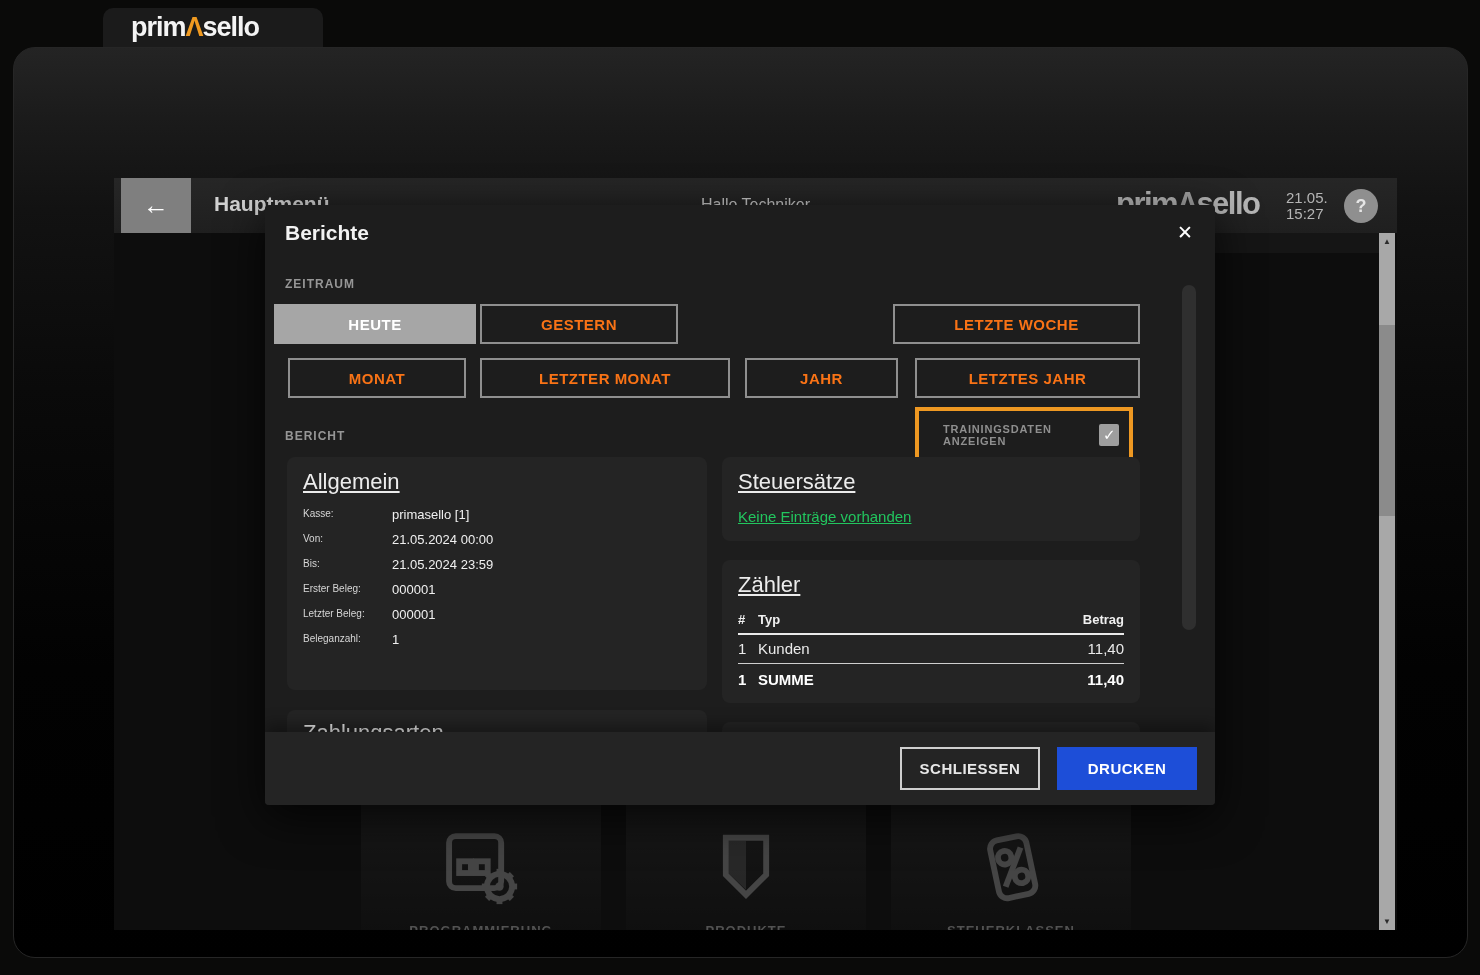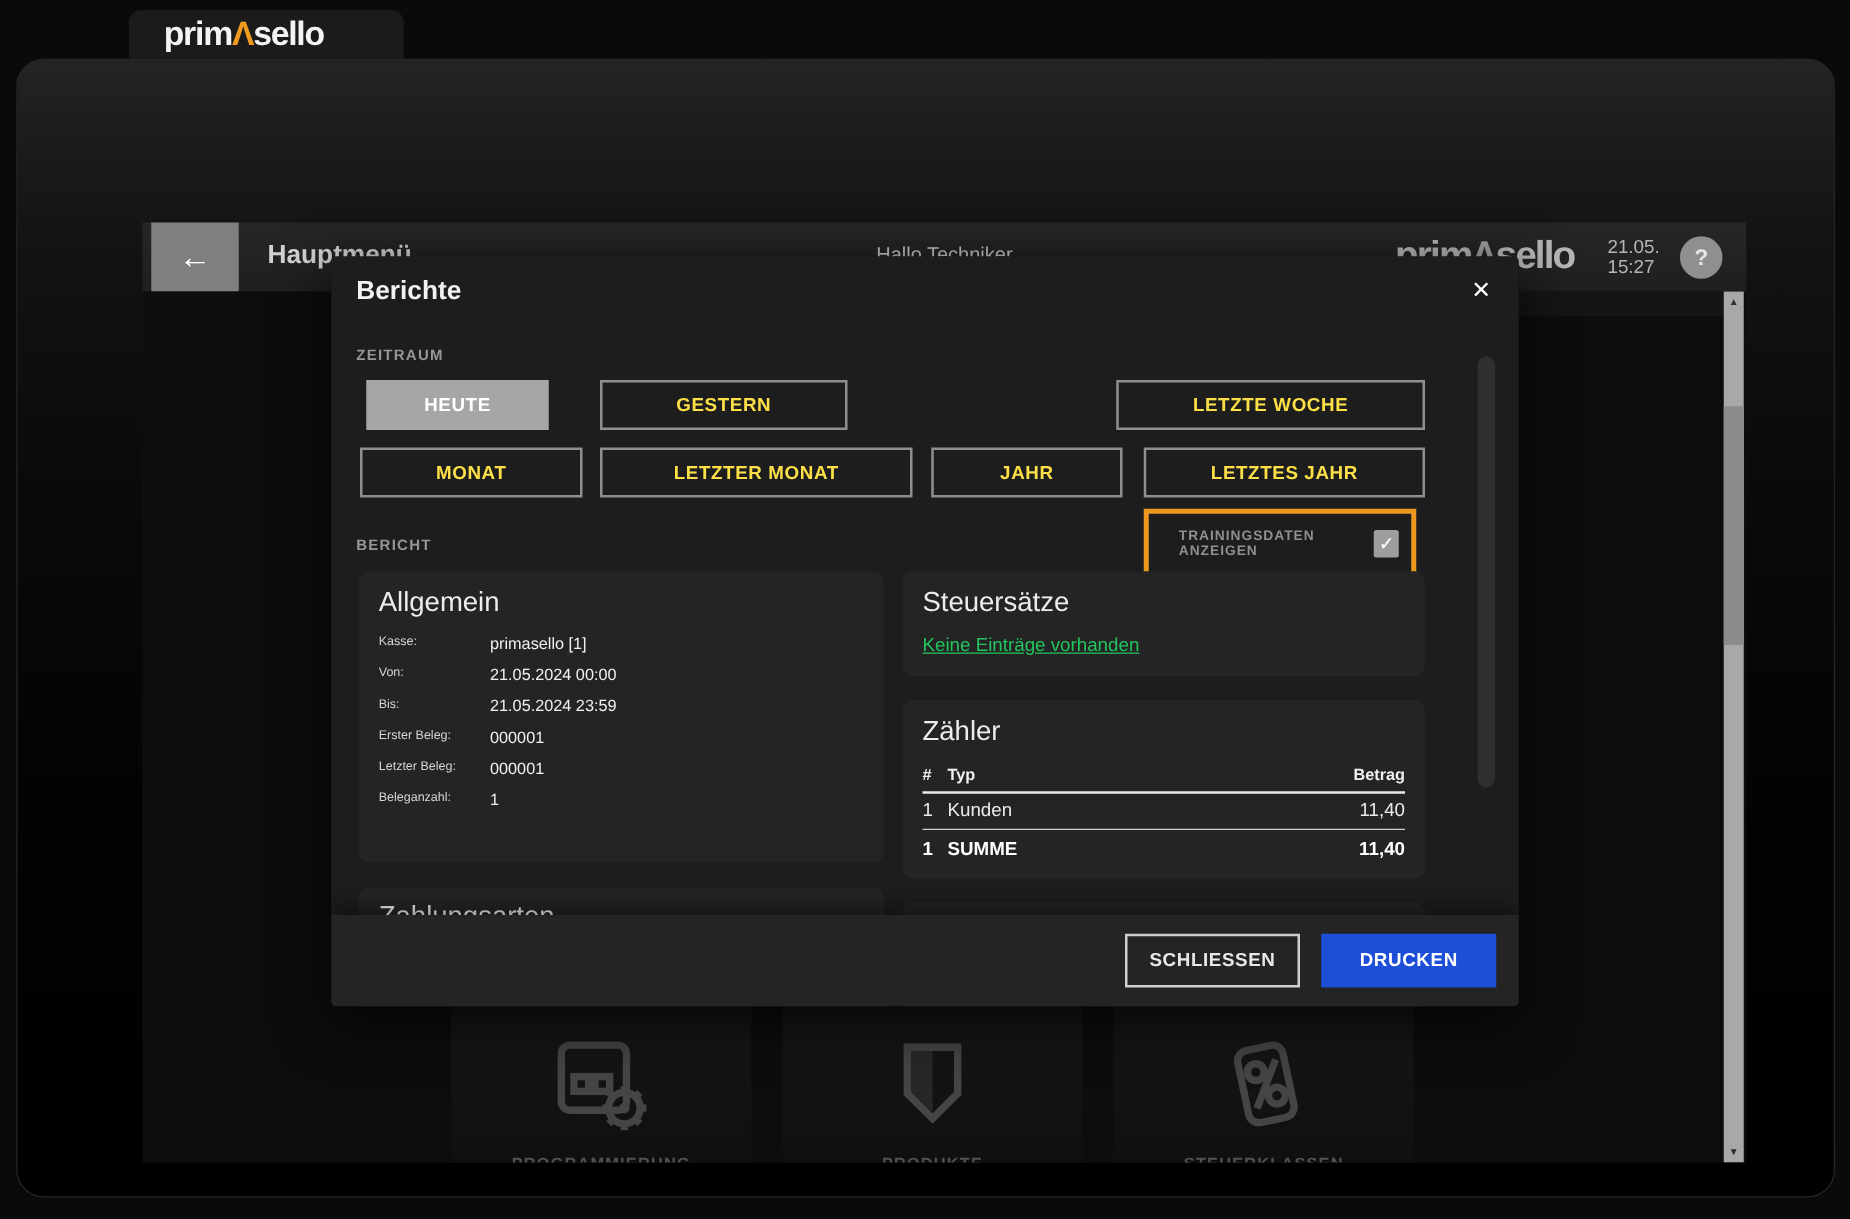--- a/index.html
+++ b/index.html
@@ -52,33 +52,33 @@
     font-size:8px; color:#2c2c2c; cursor:pointer; }
   .scroll-thumb { position:absolute; left:0; top:92px; width:16px; height:191px; background:#8b8b8b; cursor:pointer; }
 
   
   .modal { position:absolute; left:265px; top:205px; width:950px; height:600px;
     background:#1d1d1d; border-radius:4px; z-index:20; overflow:hidden;
     box-shadow:0 12px 45px rgba(0,0,0,0.75); }
   .mtitle { position:absolute; left:20px; top:16px; font-size:21px; font-weight:bold; color:#f2f2f2; }
   .mclose { position:absolute; left:912px; top:16px; font-size:19px; font-weight:bold; color:#fff; cursor:pointer; }
   .seclabel { position:absolute; font-size:12px; font-weight:bold; letter-spacing:1px; color:#969696; }
-  .pbtn { position:absolute; height:40px; border:2px solid #8f8f8f; color:#fde047;
+  .pbtn { position:absolute; height:40px; border:2px solid #8f8f8f; color:#f97316;
     font-size:15px; font-weight:bold; letter-spacing:.5px;
     display:flex; align-items:center; justify-content:center; cursor:pointer; }
   .pbtn.sel { background:#a6a6a6; border:none; color:#fff; }
   .trainingbox { position:absolute; left:650px; top:202px; width:218px; height:55px;
     border:4px solid #EE9822; display:flex; align-items:center; justify-content:space-between;
     padding:0 10px 0 12px; }
   .traininglabel { font-size:11px; font-weight:bold; letter-spacing:.8px; color:#8f8f8f;margin-left:12px; }
   .checkbox { width:22px; height:22px; background:#9e9e9e; border-radius:2px; color:#fff;
     font-size:15px; font-weight:bold; display:flex; align-items:center; justify-content:center; cursor:pointer; }
 
   .panel { position:absolute; background:#242424; border-radius:8px; padding:12px 16px; }
-  .ptitle { font-size:22px; color:#ececec; }
+  .ptitle { font-size:22px; color:#ececec;text-decoration:underline; }
   .arow { display:grid; grid-template-columns:84px 1fr; column-gap:5px; align-items:center; margin-top:5px; }
   .arow .lbl { font-size:10px; color:#d6d6d6; line-height:20px; }
   .arow .val { font-size:13px; color:#f0f0f0; }
   .emptytext { margin-top:13px; font-size:15px; color:#22c55e;text-decoration:underline; }
 
   .ztable { margin-top:14px; }
   .zhead { display:grid; grid-template-columns:20px 1fr 80px; font-size:13px; font-weight:bold;
     color:#f0f0f0; padding-bottom:6px; border-bottom:2px solid #eaeaea; }
   .zrow { display:grid; grid-template-columns:20px 1fr 80px; font-size:15px; color:#eaeaea;
     padding:5px 0 6px; border-bottom:1px solid #cfcfcf; }
@@ -177,21 +177,21 @@
       </div>
   </div>
 </div>
 
 <div class="modal">
   <div class="mtitle">Berichte</div>
   <div class="mclose">✕</div>
 
   <div class="seclabel" style="left:20px;top:72px">ZEITRAUM</div>
 
-  <div class="pbtn sel" style="left:28px;top:99px;width:146px">HEUTE</div>
+  <div class="pbtn sel" style="left:9px;top:99px;width:202px">HEUTE</div>
   <div class="pbtn" style="left:215px;top:99px;width:198px">GESTERN</div>
   <div class="pbtn" style="left:628px;top:99px;width:247px">LETZTE WOCHE</div>
   <div class="pbtn" style="left:23px;top:153px;width:178px">MONAT</div>
   <div class="pbtn" style="left:215px;top:153px;width:250px">LETZTER MONAT</div>
   <div class="pbtn" style="left:480px;top:153px;width:153px">JAHR</div>
   <div class="pbtn" style="left:650px;top:153px;width:225px">LETZTES JAHR</div>
 
   <div class="trainingbox">
     <span class="traininglabel">TRAININGSDATEN ANZEIGEN</span>
     <span class="checkbox">

